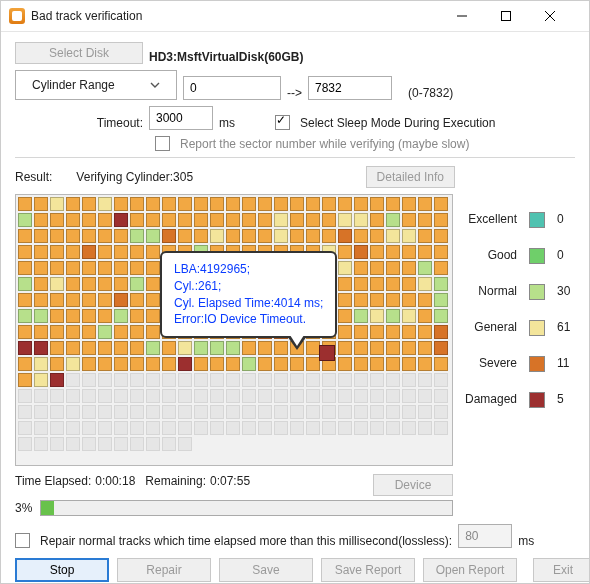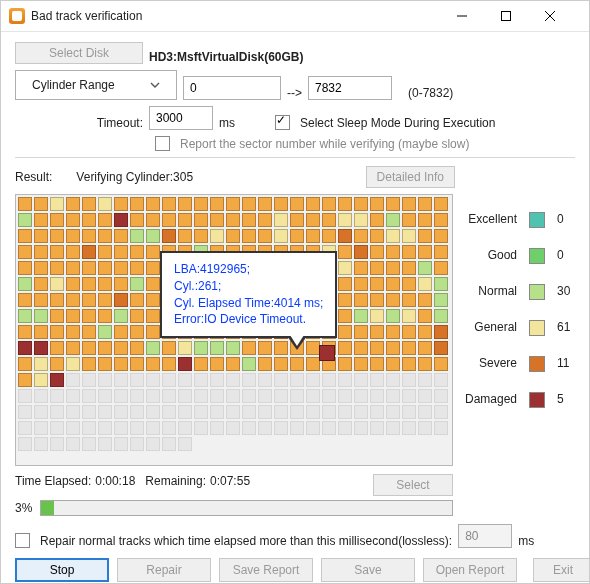--- a/index.html
+++ b/index.html
@@ -33,21 +33,21 @@
 .c-norm{background:#b7e08b}
 .c-gen{background:#f3e59b}
 .c-poor{background:#f2a843}
 .c-sev{background:#d77327}
 .c-dam{background:#9c2f2f}
 .grid{position:relative;width:436px;height:270px;border:1px solid #b8b8b8;background:#f1f1f1;overflow:hidden}
 .cells{display:flex;flex-wrap:wrap;padding:2px;gap:2px}
 .cell{width:14px;height:14px;box-sizing:border-box}
 .cell.f{border:1px solid rgba(0,0,0,.25)}
 .cell.e{background:#e6e6e6;border:1px solid #d6d6d6}
-.tip{position:absolute;left:144px;top:56px;background:#fff;border:2px solid #333;border-radius:0;padding:8px 12px;color:#0a3cff;font-size:12px;line-height:1.4;z-index:5}
+.tip{position:absolute;left:144px;top:56px;background:#fff;border:2px solid #333;border-radius:6px;padding:8px 12px;color:#0a3cff;font-size:12px;line-height:1.4;z-index:5}
 .tip .tail{position:absolute;right:28px;bottom:-14px;width:0;height:0;border-left:10px solid transparent;border-right:10px solid transparent;border-top:14px solid #333}
 .tip .tail:after{content:"";position:absolute;left:-7px;top:-15px;width:0;height:0;border-left:7px solid transparent;border-right:7px solid transparent;border-top:11px solid #fff}
 .tick{position:absolute;left:303px;top:150px;width:14px;height:14px;background:#9c2f2f;border:1px solid #5b1a1a;z-index:4}
 .timer{margin-top:8px;display:flex;align-items:flex-start}
 .prog{display:flex;align-items:center;margin-top:4px;gap:8px}
 .pbar{flex:1;height:14px;border:1px solid #aaa;background:#efefef;position:relative}
 .pfill{position:absolute;left:0;top:0;bottom:0;width:3%;background:#68c24b}
 .foot{display:flex;gap:8px;justify-content:flex-start;margin-top:10px}
 .foot .sp{flex:1}
 .small{color:#888}
@@ -549,21 +549,21 @@
           <div class="tail"></div>
         </div>
       </div>
 
       <div class="timer">
         <span>Time Elapsed:</span>
         <span style="margin:0 10px 0 4px">0:00:18</span>
         <span>Remaining:</span>
         <span style="margin-left:4px">0:07:55</span>
         <span style="flex:1"></span>
-        <button class="btn disabled" style="min-width:80px">Select</button>
+        <button class="btn disabled" style="min-width:80px">Device</button>
       </div>
 
       <div class="prog">
         <span>3%</span>
         <div class="pbar">
             <div class="pfill"></div>
           </div>
       </div>
     </div>
 
@@ -604,20 +604,20 @@
   <div class="row" style="margin-top:8px">
     <span class="chk"></span>
     <span>Repair normal tracks which time elapsed more than this millisecond(lossless):</span>
     <input class="inp" style="width: 40px; background: rgb(243, 243, 243); color: rgb(136, 136, 136);" disabled="" value="80">
     <span>ms</span>
   </div>
 
   <div class="foot">
     <button class="btn primary">Stop</button>
     <button class="btn disabled">Repair</button>
+    <button class="btn disabled">Save</button>
     <button class="btn disabled">Save Report</button>
-    <button class="btn disabled">Save</button>
     <button class="btn disabled">Open Report</button>
     <span class="sp"></span>
     <button class="btn disabled" style="min-width:60px">Exit</button>
   </div>
 
 </div>
 
 </body></html>

